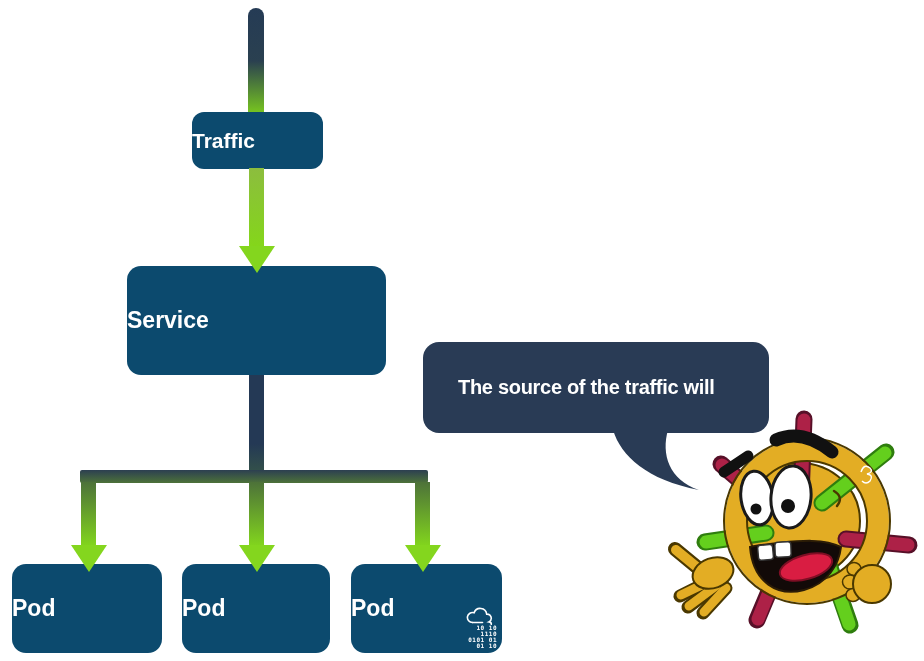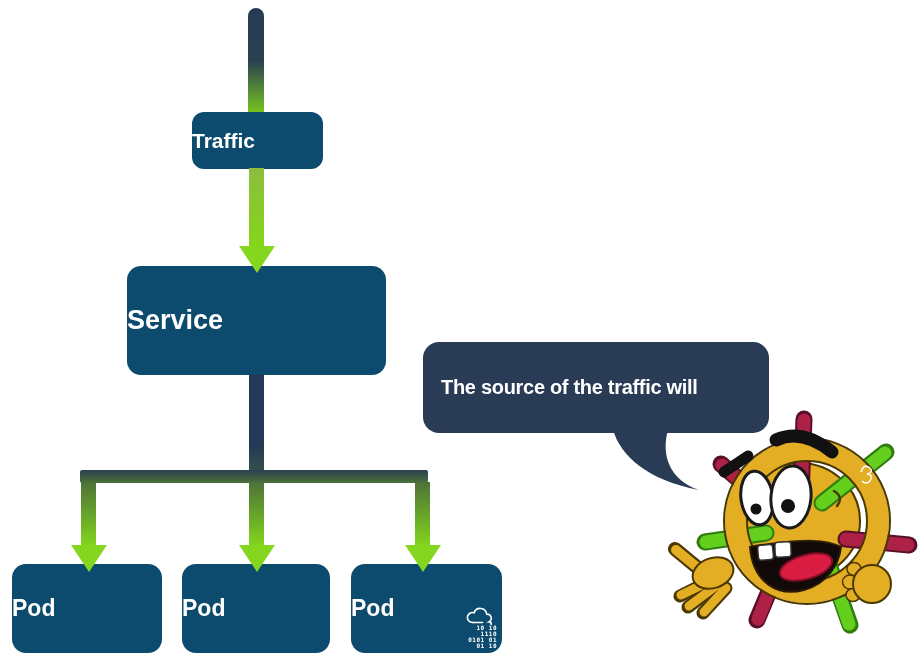--- a/index.html
+++ b/index.html
@@ -17,21 +17,21 @@
   .vline{position:absolute;}
   .arrowhead{
     position:absolute;width:0;height:0;
     border-left:18px solid transparent;border-right:18px solid transparent;
     border-top:27px solid #84d61e;z-index:3;
   }
   .bubble{
     position:absolute;left:423px;top:342px;width:346px;height:91px;
     background:#293b55;border-radius:16px;box-sizing:border-box;
     display:flex;flex-direction:column;justify-content:center;
-    padding:6px 14px 8px 18px;z-index:4;
+    padding:6px 14px 8px 35px;z-index:4;
   }
   .bubble .line{
     color:#ffffff;font-weight:bold;font-size:20px;line-height:26px;
     white-space:nowrap;letter-spacing:-0.3px;
   }
   .cloud-binary{
     position:absolute;right:5px;bottom:4px;width:48px;
     display:flex;flex-direction:column;align-items:flex-end;
     color:#ffffff;z-index:2;
   }
@@ -50,21 +50,21 @@
               background:linear-gradient(180deg,#253b55 0%,#2a4050 50%,#79c81e 100%);"></div>
 
   <div class="node" style="left:192px;top:112px;width:131px;height:57px;border-radius:12px;font-size:21px;">
     <span class="lbl">Traffic</span>
   </div>
 
   <div class="vline" style="left:249px;top:168px;width:15px;height:79px;
               background:linear-gradient(180deg,#8cbd3e 0%,#84d61a 100%);"></div>
   <div class="arrowhead" style="left:239px;top:246px;"></div>
 
-  <div class="node" style="left:127px;top:266px;width:259px;height:109px;border-radius:14px;font-size:27px;z-index:2;">
+  <div class="node" style="left:127px;top:266px;width:259px;height:109px;border-radius:14px;font-size:23px;z-index:2;">
     <span class="lbl">Service</span>
   </div>
 
   <div class="vline" style="left:249px;top:374px;width:15px;height:97px;
               background:linear-gradient(180deg,#243955 0%,#243955 72%,#33504a 100%);"></div>
 
   <div class="vline" style="left:80px;top:470px;width:348px;height:13px;border-radius:2px;
               background:linear-gradient(180deg,#2c3f51 0%,#4d7239 100%);"></div>
 
   <div class="vline" style="left:81px;top:482px;width:15px;height:64px;

